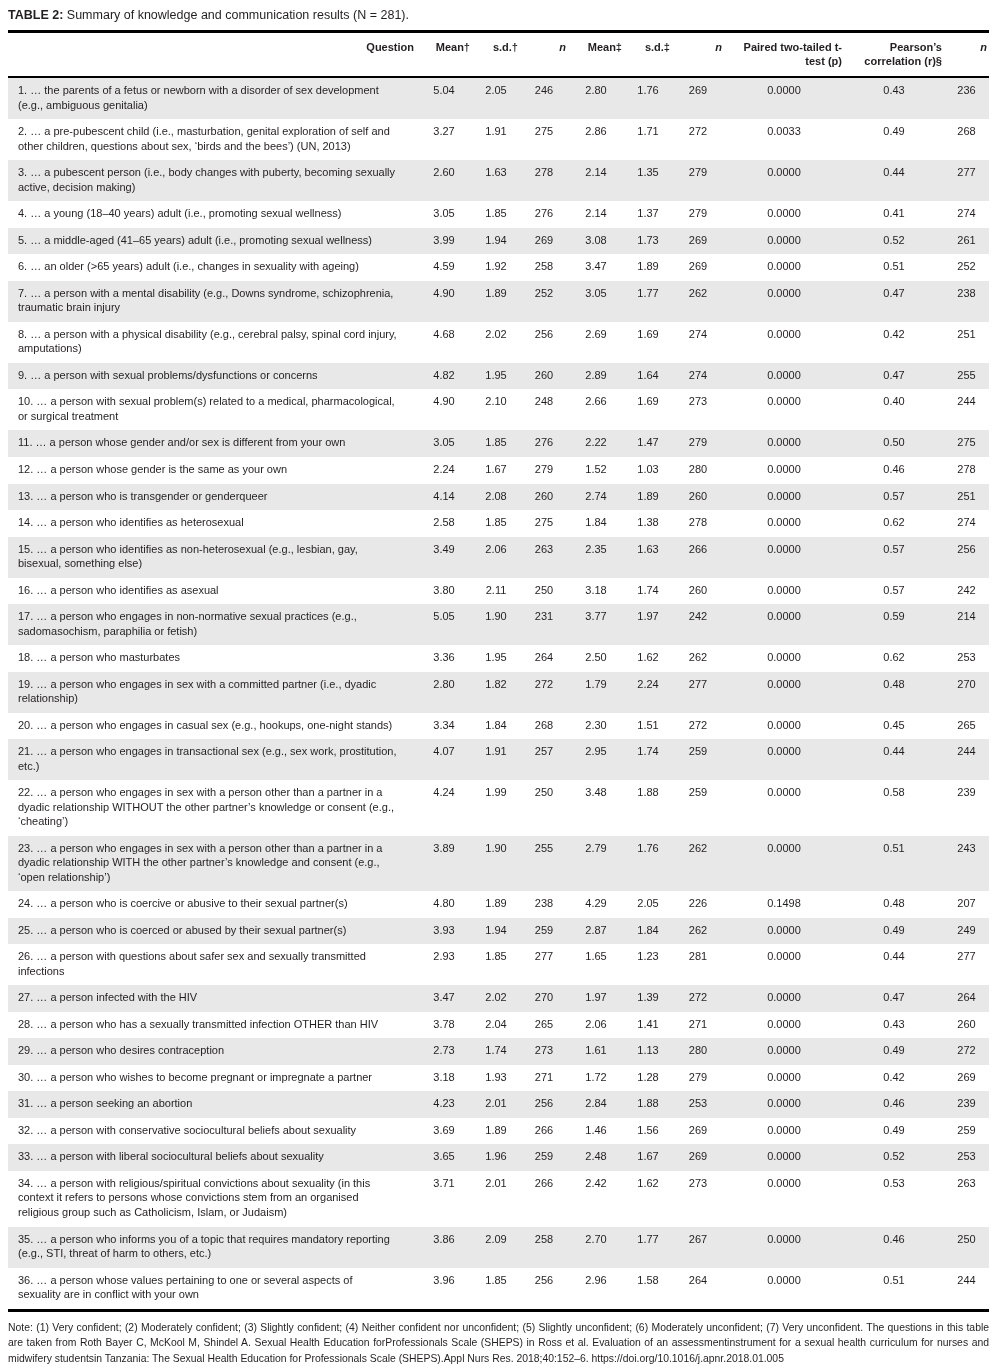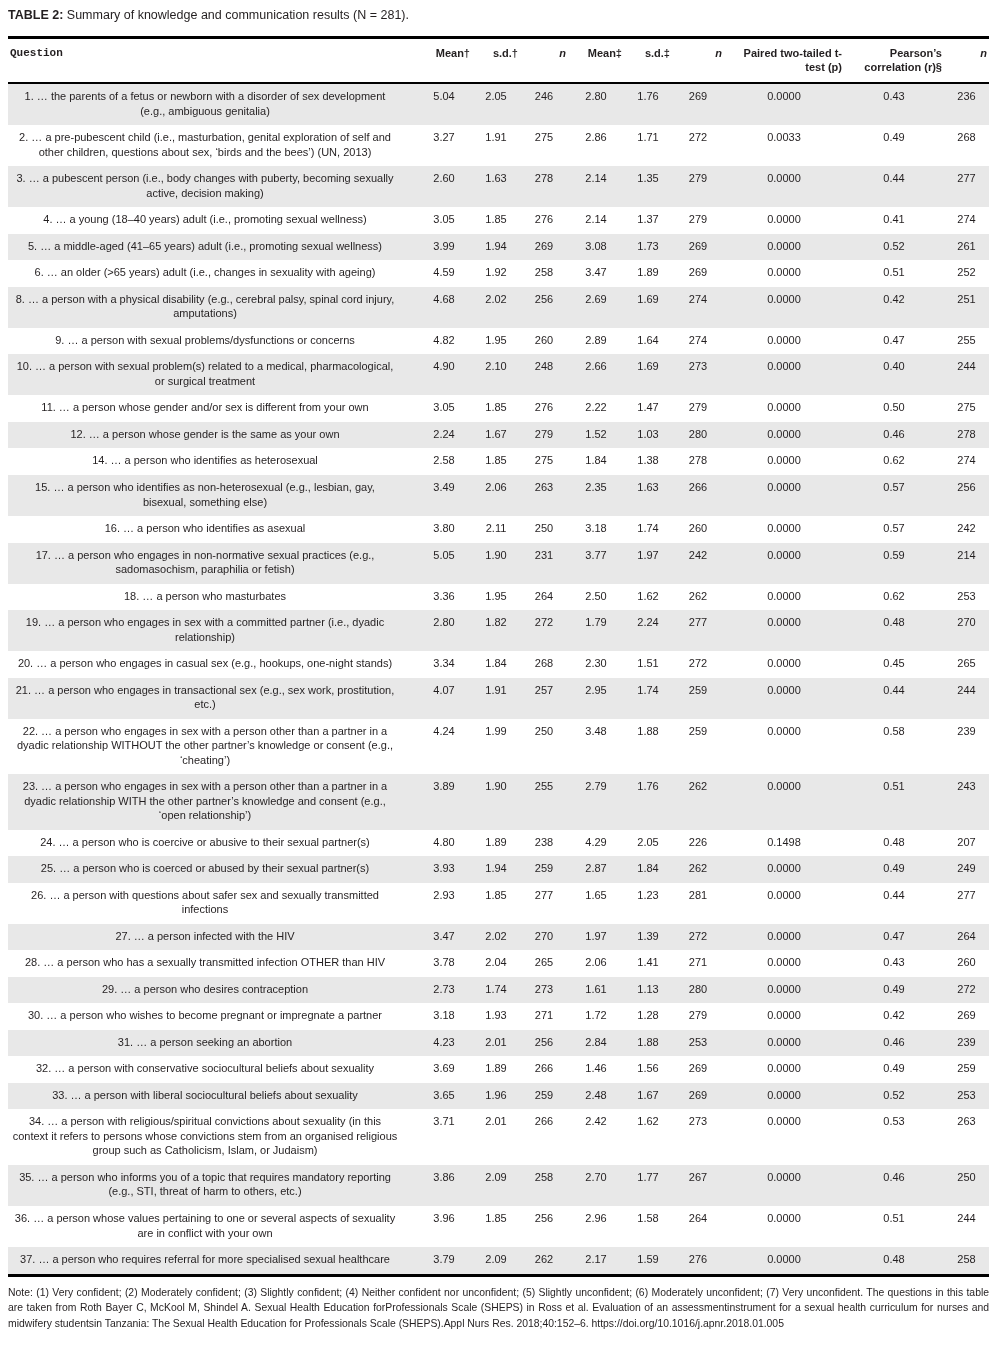--- a/index.html
+++ b/index.html
@@ -9,53 +9,53 @@
     height: 1371px;
     font-family: "Liberation Sans", sans-serif;
     color: #231f20;
     overflow: hidden;
   }
   .page { padding: 7px 10px 0 8px; }
 
   .table-title {
     font-size: 12.5px;
     line-height: 1.25;
-    padding: 1px 0 12px 0;
+    padding: 1px 0 6px 0;
   }
   .table-title .t-label { font-weight: bold; }
 
   table.results {
     width: 100%;
     border-collapse: collapse;
     table-layout: fixed;
     border-top: 3px solid #000;
     border-bottom: 3px solid #000;
   }
   thead th {
     font-size: 11px;
     font-weight: bold;
     vertical-align: top;
     text-align: right;
     padding: 7px 2px 8px 2px;
     border-bottom: 2px solid #000;
     line-height: 1.3;
   }
-  thead th.q { text-align: left; padding-left: 2px; font-family: Liberation Mono, monospace; }
+  thead th.q { text-align: right; padding-left: 2px; }
   thead th.it { font-style: italic; }
 
   tbody td {
     font-size: 11px;
     line-height: 1.32;
     vertical-align: top;
     text-align: center;
     padding: 5px 2px 7px 2px;
   }
   tbody td.q {
-    text-align: center;
-    padding-left: 4px;
+    text-align: left;
+    padding-left: 10px;
     padding-right: 18px;
   }
   tbody tr:nth-child(odd) { background: #e8e8e8; }
   tbody tr:nth-child(even) { background: #ffffff; }
 
   .footnotes {
     margin-top: 8px;
     font-size: 10.4px;
     line-height: 1.5;
     text-align: justify;
@@ -166,20 +166,32 @@
           <td class="num">1.92</td>
           <td class="num">258</td>
           <td class="num">3.47</td>
           <td class="num">1.89</td>
           <td class="num">269</td>
           <td class="num">0.0000</td>
           <td class="num">0.51</td>
           <td class="num">252</td>
         </tr>
         <tr>
+          <td class="q">7. … a person with a mental disability (e.g., Downs syndrome, schizophrenia, traumatic brain injury</td>
+          <td class="num">4.90</td>
+          <td class="num">1.89</td>
+          <td class="num">252</td>
+          <td class="num">3.05</td>
+          <td class="num">1.77</td>
+          <td class="num">262</td>
+          <td class="num">0.0000</td>
+          <td class="num">0.47</td>
+          <td class="num">238</td>
+        </tr>
+        <tr>
           <td class="q">8. … a person with a physical disability (e.g., cerebral palsy, spinal cord injury, amputations)</td>
           <td class="num">4.68</td>
           <td class="num">2.02</td>
           <td class="num">256</td>
           <td class="num">2.69</td>
           <td class="num">1.69</td>
           <td class="num">274</td>
           <td class="num">0.0000</td>
           <td class="num">0.42</td>
           <td class="num">251</td>
@@ -224,20 +236,32 @@
           <td class="q">12. … a person whose gender is the same as your own</td>
           <td class="num">2.24</td>
           <td class="num">1.67</td>
           <td class="num">279</td>
           <td class="num">1.52</td>
           <td class="num">1.03</td>
           <td class="num">280</td>
           <td class="num">0.0000</td>
           <td class="num">0.46</td>
           <td class="num">278</td>
+        </tr>
+        <tr>
+          <td class="q">13. … a person who is transgender or genderqueer</td>
+          <td class="num">4.14</td>
+          <td class="num">2.08</td>
+          <td class="num">260</td>
+          <td class="num">2.74</td>
+          <td class="num">1.89</td>
+          <td class="num">260</td>
+          <td class="num">0.0000</td>
+          <td class="num">0.57</td>
+          <td class="num">251</td>
         </tr>
         <tr>
           <td class="q">14. … a person who identifies as heterosexual</td>
           <td class="num">2.58</td>
           <td class="num">1.85</td>
           <td class="num">275</td>
           <td class="num">1.84</td>
           <td class="num">1.38</td>
           <td class="num">278</td>
           <td class="num">0.0000</td>
@@ -501,32 +525,20 @@
           <td class="num">3.96</td>
           <td class="num">1.85</td>
           <td class="num">256</td>
           <td class="num">2.96</td>
           <td class="num">1.58</td>
           <td class="num">264</td>
           <td class="num">0.0000</td>
           <td class="num">0.51</td>
           <td class="num">244</td>
         </tr>
-        <tr>
-          <td class="q">37. … a person who requires referral for more specialised sexual healthcare</td>
-          <td class="num">3.79</td>
-          <td class="num">2.09</td>
-          <td class="num">262</td>
-          <td class="num">2.17</td>
-          <td class="num">1.59</td>
-          <td class="num">276</td>
-          <td class="num">0.0000</td>
-          <td class="num">0.48</td>
-          <td class="num">258</td>
-        </tr>
       </tbody>
   </table>
 
   <div class="footnotes">
     <p>Note: (1) Very confident; (2) Moderately confident; (3) Slightly confident; (4) Neither confident nor unconfident; (5) Slightly unconfident; (6) Moderately unconfident; (7) Very unconfident. The questions in this table are taken from Roth Bayer C, McKool M, Shindel A. Sexual Health Education forProfessionals Scale (SHEPS) in Ross et al. Evaluation of an assessmentinstrument for a sexual health curriculum for nurses and midwifery studentsin Tanzania: The Sexual Health Education for Professionals Scale (SHEPS).Appl Nurs Res. 2018;40:152–6. https://doi.org/10.1016/j.apnr.2018.01.005</p>
 
   </div>
 
 </div>
 

